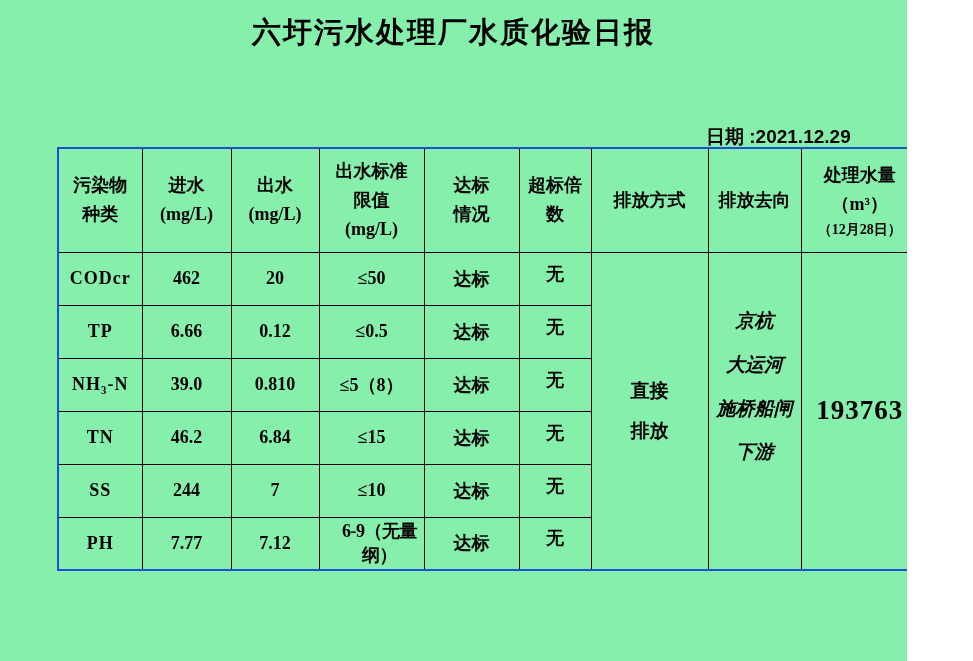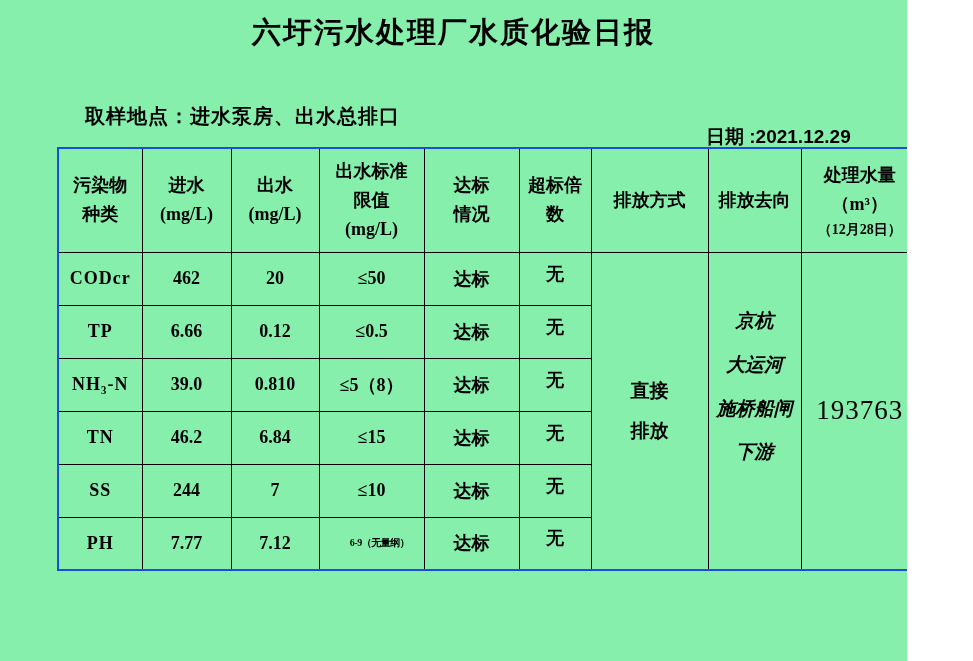--- a/index.html
+++ b/index.html
@@ -70,59 +70,58 @@
   .hsmall { font-size: 14px; line-height: 1.5; }
   td.pollutant-cell {
     font-size: 18px;
     font-weight: bold;
     letter-spacing: 1px;
   }
   td.value-cell, td.status-cell, td.exceed-cell, td.limit-cell {
     font-size: 18px;
     font-weight: bold;
   }
-  td.limit-cell.small-limit { font-size: 10px; letter-spacing: -0.5px; padding-left: 16px; }
+  td.limit-cell.small-limit { font-size: 18px; letter-spacing: -0.5px; padding-left: 16px; }
   td.exceed-cell { padding-bottom: 10px; }
   td.method-cell {
     font-size: 19px;
     font-weight: bold;
     line-height: 2.1;
   }
   td.destination-cell {
     font-size: 19px;
     font-weight: bold;
   }
   td.destination-cell .dest-inner {
     position: relative;
     top: -24px;
     line-height: 2.3;
     white-space: pre-line;
     font-style: italic;
   }
   td.volume-cell {
     font-size: 27px;
-    font-weight: normal;
+    font-weight: bold;
     letter-spacing: 1px;
   }
   .footnote {
     position: absolute;
     left: 59px;
     top: 577px;
     font-size: 18px;
     font-weight: bold;
   }
 </style>
 </head>
 <body>
 
 <div class="page">
 
   <div class="title">六圩污水处理厂水质化验日报</div>
 
-  <div class="sampling">取样地点：进水泵房、出水总排口</div>
 
   <div class="date">日期 :2021.12.29</div>
 
   <table class="report">
     <colgroup>
       <col style="width:84px">
       <col style="width:89px">
       <col style="width:88px">
       <col style="width:105px">
       <col style="width:95px">

